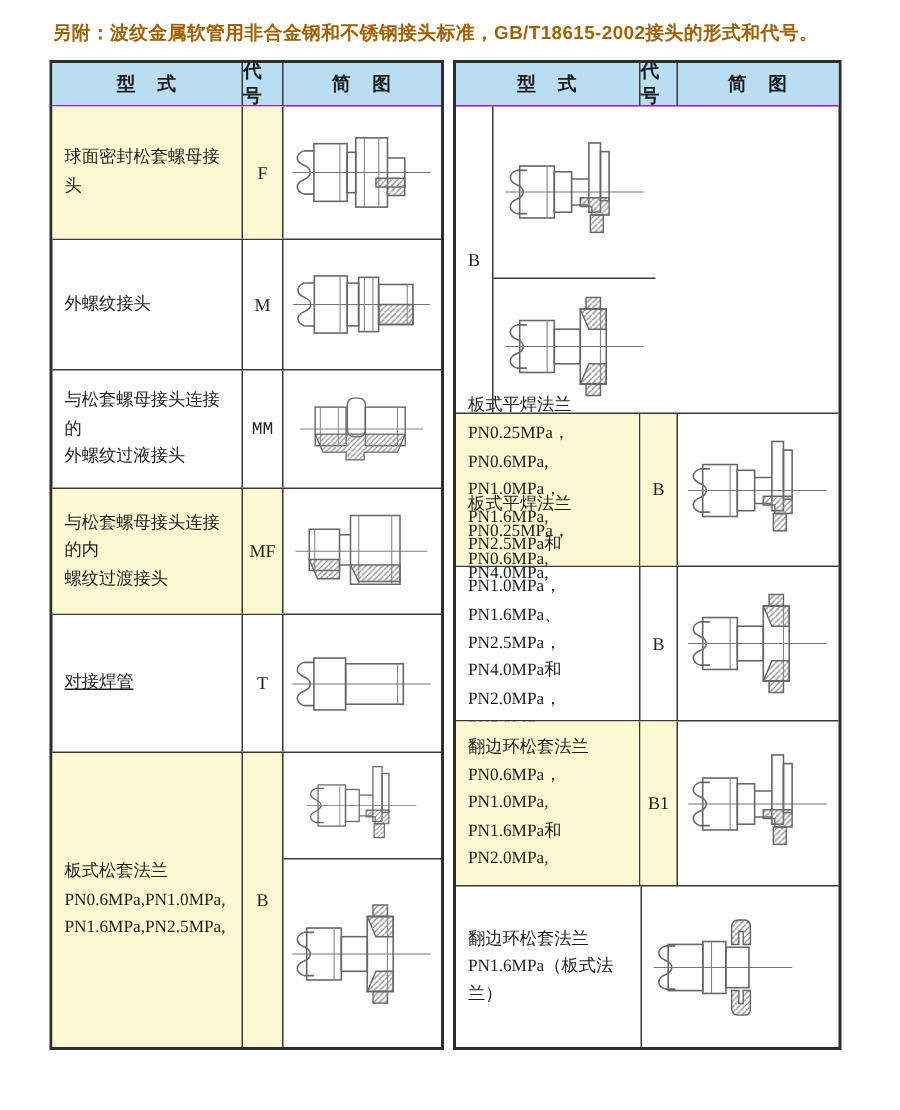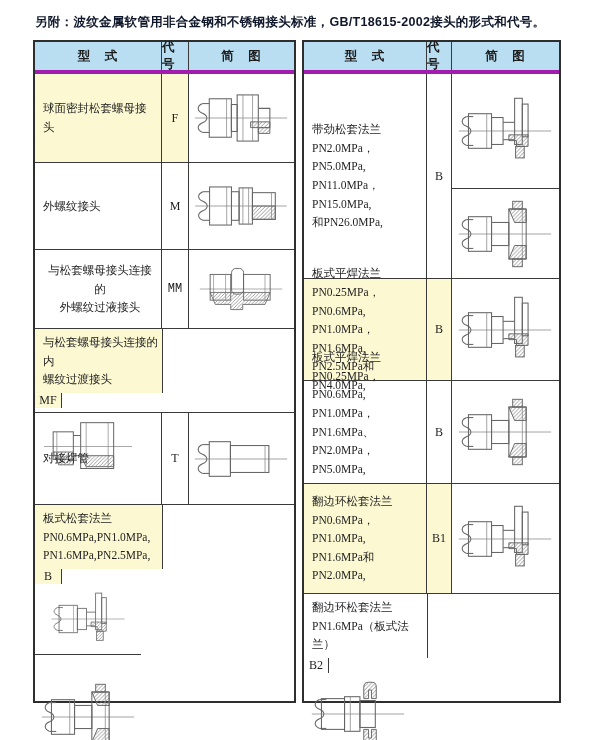--- a/index.html
+++ b/index.html
@@ -3,40 +3,40 @@
 <meta charset="utf-8">
 <style>
   html,body{margin:0;padding:0;}
   body{
     width:600px;height:740px;background:#ffffff;position:relative;overflow:hidden;
     font-family:"Liberation Serif","DejaVu Serif",serif;color:#222;
   }
   .caption{
     position:absolute;left:35px;top:14px;width:540px;
     font-family:"Liberation Sans","DejaVu Sans",sans-serif;
-    font-weight:bold;font-size:12.5px;color:#0f172a;letter-spacing:.3px;
+    font-weight:bold;font-size:12.5px;color:#a16207;letter-spacing:.3px;
   }
   .tbl{
     position:absolute;top:40px;border:2px solid #2e2e2e;background:#fff;
     display:flex;flex-direction:column;box-sizing:border-box;
   }
   #left-table{left:33px;width:263px;}
   #right-table{left:302px;width:259px;}
   .hdr{
     display:flex;flex:0 0 auto;height:28px;background:#b9def2;
-    border-bottom:4px solid #a21caf;
+    border-bottom:1px solid #a21caf;
   }
   .hdr-cell{
     display:flex;align-items:center;justify-content:center;
     font-size:12.5px;font-weight:bold;color:#1c1c1c;
     border-right:1px solid #3a3a3a;box-sizing:border-box;letter-spacing:1px;
   }
   .hdr-cell:last-child{border-right:none;}
   .row{display:flex;flex:0 0 auto;border-bottom:1px solid #3a3a3a;box-sizing:border-box;}
-  .row:last-child{border-bottom:none;flex-direction:column;}
+  .row:last-child{border-bottom:none;}
   .cell{box-sizing:border-box;border-right:1px solid #3a3a3a;}
   .cell:last-child{border-right:none;}
   .type-cell{
     display:flex;flex-direction:column;justify-content:center;
     padding:4px 4px 4px 8px;font-size:11.5px;line-height:1.62;color:#1e1e1e;
   }
   .code-cell{
     display:flex;align-items:center;justify-content:center;
     font-size:12px;color:#1e1e1e;font-family:"Liberation Serif","DejaVu Serif",serif;
   }
@@ -112,42 +112,42 @@
             <rect class="ln" x="50" y="23" width="14" height="38"></rect>
             <line class="lt" x1="54" y1="23" x2="54" y2="61"></line>
             <line class="lt" x1="60" y1="23" x2="60" y2="61"></line>
             <rect class="ln" x="64" y="28" width="24" height="28"></rect>
             <line class="lt" x1="84" y1="28" x2="84" y2="56"></line>
             <polygon class="ht" points="64,42 88,42 88,56 64,56"></polygon>
           </svg>
         </div>
       </div>
     </div>
-    <div class="row" style="height: 79px; text-align: center;">
+    <div class="row" style="height: 79px;">
       <div class="cell type-cell" style="width: 128px;">
         <div>与松套螺母接头连接的</div>
         <div>外螺纹过液接头</div>
       </div>
       <div class="cell code-cell" style="width: 27px; font-family: Liberation Mono, monospace;">MM</div>
       <div class="cell diag-cell" style="width: 106px;">
         <div class="sub">
           <svg class="fit" width="100" height="72" viewBox="0 0 104 84" preserveAspectRatio="xMidYMid meet">
             <line class="cl" x1="4" y1="42" x2="100" y2="42"></line>
             <rect class="ln" x="16" y="25" width="24" height="30"></rect>
             <line class="lt" x1="20" y1="25" x2="20" y2="55"></line>
             <line class="lt" x1="34" y1="25" x2="34" y2="55"></line>
             <rect class="ln" x="41" y="18" width="14" height="30" rx="5"></rect>
             <rect class="ln" x="55" y="25" width="31" height="30"></rect>
             <line class="lt" x1="80" y1="25" x2="80" y2="55"></line>
             <polygon class="ht" points="16,46 86,46 80,60 54,60 54,66 40,66 40,60 22,60"></polygon>
           </svg>
         </div>
       </div>
     </div>
-    <div class="row" style="height: 84px; flex-direction: column;">
+    <div class="row" style="height: 84px;">
       <div class="cell type-cell hl" style="width: 128px;">
         <div>与松套螺母接头连接的内</div>
         <div>螺纹过渡接头</div>
       </div>
       <div class="cell code-cell hl" style="width: 27px;">MF</div>
       <div class="cell diag-cell" style="width: 106px;">
         <div class="sub">
           <svg class="fit" width="100" height="77" viewBox="0 0 104 84" preserveAspectRatio="xMidYMid meet">
             <line class="cl" x1="4" y1="42" x2="100" y2="42"></line>
             <rect class="ln" x="14" y="26" width="22" height="30"></rect>
@@ -157,21 +157,21 @@
             <line class="lt" x1="74" y1="16" x2="74" y2="66"></line>
             <line class="ln" x1="36" y1="30" x2="44" y2="30"></line>
             <line class="ln" x1="36" y1="52" x2="44" y2="52"></line>
             <polygon class="ht" points="14,48 36,48 36,62 20,62"></polygon>
             <polygon class="ht" points="44,52 80,52 80,64 50,64"></polygon>
           </svg>
         </div>
       </div>
     </div>
     <div class="row" style="height: 92px;">
-      <div class="cell type-cell" style="width: 128px;">
+      <div class="cell type-cell" style="width: 128px; text-decoration: underline;">
         <div>对接焊管</div>
       </div>
       <div class="cell code-cell" style="width: 27px;">T</div>
       <div class="cell diag-cell" style="width: 106px;">
         <div class="sub">
           <svg class="fit" width="100" height="82" viewBox="0 0 104 84" preserveAspectRatio="xMidYMid meet">
             <path class="ln" d="M12,27 c-6,2.5 -6,7.5 0,10 c6,2.5 6,7.5 0,10 c-6,2.5 -6,7.5 0,10"></path>
             <line class="ln" x1="12" y1="27" x2="19" y2="27"></line>
             <line class="ln" x1="12" y1="57" x2="19" y2="57"></line>
             <rect class="ln" x="19" y="24" width="22" height="36"></rect>
@@ -227,26 +227,20 @@
       </div>
     </div>
   </div>
 <div class="tbl" id="right-table">
     <div class="hdr">
       <div class="hdr-cell" style="width: 124px;">型　式</div>
       <div class="hdr-cell" style="width: 25px;">代号</div>
       <div class="hdr-cell" style="width: 108px;">简　图</div>
     </div>
     <div class="row" style="height: 205px;">
-      <div class="cell type-cell" style="width: 124px;">
-        <div>带劲松套法兰</div>
-        <div>PN2.0MPa，PN5.0MPa,</div>
-        <div>PN11.0MPa，PN15.0MPa,</div>
-        <div>和PN26.0MPa,</div>
-      </div>
       <div class="cell code-cell" style="width: 25px;">B</div>
       <div class="cell diag-cell" style="width: 108px;">
         <div class="sub split" style="height: 114px;">
           <svg class="fit" width="100" height="82" viewBox="0 0 104 84" preserveAspectRatio="xMidYMid meet">
             <path class="ln" d="M12,27 c-6,2.5 -6,7.5 0,10 c6,2.5 6,7.5 0,10 c-6,2.5 -6,7.5 0,10"></path>
             <line class="ln" x1="12" y1="27" x2="19" y2="27"></line>
             <line class="ln" x1="12" y1="57" x2="19" y2="57"></line>
             <rect class="ln" x="14" y="24" width="24" height="36"></rect>
             <line class="lt" x1="33" y1="24" x2="33" y2="60"></line>
             <line class="cl" x1="4" y1="42" x2="100" y2="42"></line>
@@ -304,20 +298,21 @@
             <rect class="ht" x="63" y="58" width="9" height="12"></rect>
           </svg>
         </div>
       </div>
     </div>
     <div class="row" style="height: 103px;">
       <div class="cell type-cell" style="width: 124px;">
         <div>板式平焊法兰</div>
         <div>PN0.25MPa，PN0.6MPa,</div>
         <div>PN1.0MPa，PN1.6MPa、</div>
+        <div>PN2.5MPa，PN4.0MPa和</div>
         <div>PN2.0MPa，PN5.0MPa,</div>
         <div>PN11.0MPa，PN26.0MPa,</div>
       </div>
       <div class="cell code-cell" style="width: 25px;">B</div>
       <div class="cell diag-cell" style="width: 108px;">
         <div class="sub">
           <svg class="fit" width="100" height="82" viewBox="0 0 104 84" preserveAspectRatio="xMidYMid meet">
             <path class="ln" d="M12,27 c-6,2.5 -6,7.5 0,10 c6,2.5 6,7.5 0,10 c-6,2.5 -6,7.5 0,10"></path>
             <line class="ln" x1="12" y1="27" x2="19" y2="27"></line>
             <line class="ln" x1="12" y1="57" x2="19" y2="57"></line>
@@ -360,21 +355,20 @@
             <rect class="ht" x="63" y="58" width="9" height="12"></rect>
           </svg>
         </div>
       </div>
     </div>
     <div class="row" style="height: 107px;">
       <div class="cell type-cell" style="width: 124px;">
         <div>翻边环松套法兰</div>
         <div>PN1.6MPa（板式法兰）</div>
       </div>
-      <div class="cell code-cell" style="width: 25px;">B2</div>
       <div class="cell diag-cell" style="width: 108px;">
         <div class="sub">
           <svg class="fit" width="100" height="82" viewBox="0 0 104 84" preserveAspectRatio="xMidYMid meet">
             <path class="ln" d="M12,27 c-6,2.5 -6,7.5 0,10 c6,2.5 6,7.5 0,10 c-6,2.5 -6,7.5 0,10"></path>
             <line class="ln" x1="12" y1="27" x2="19" y2="27"></line>
             <line class="ln" x1="12" y1="57" x2="19" y2="57"></line>
             <rect class="ln" x="14" y="26" width="24" height="32"></rect>
             <line class="cl" x1="4" y1="42" x2="100" y2="42"></line>
             <rect class="ln" x="38" y="24" width="16" height="36"></rect>
             <line class="lt" x1="44" y1="24" x2="44" y2="60"></line>

